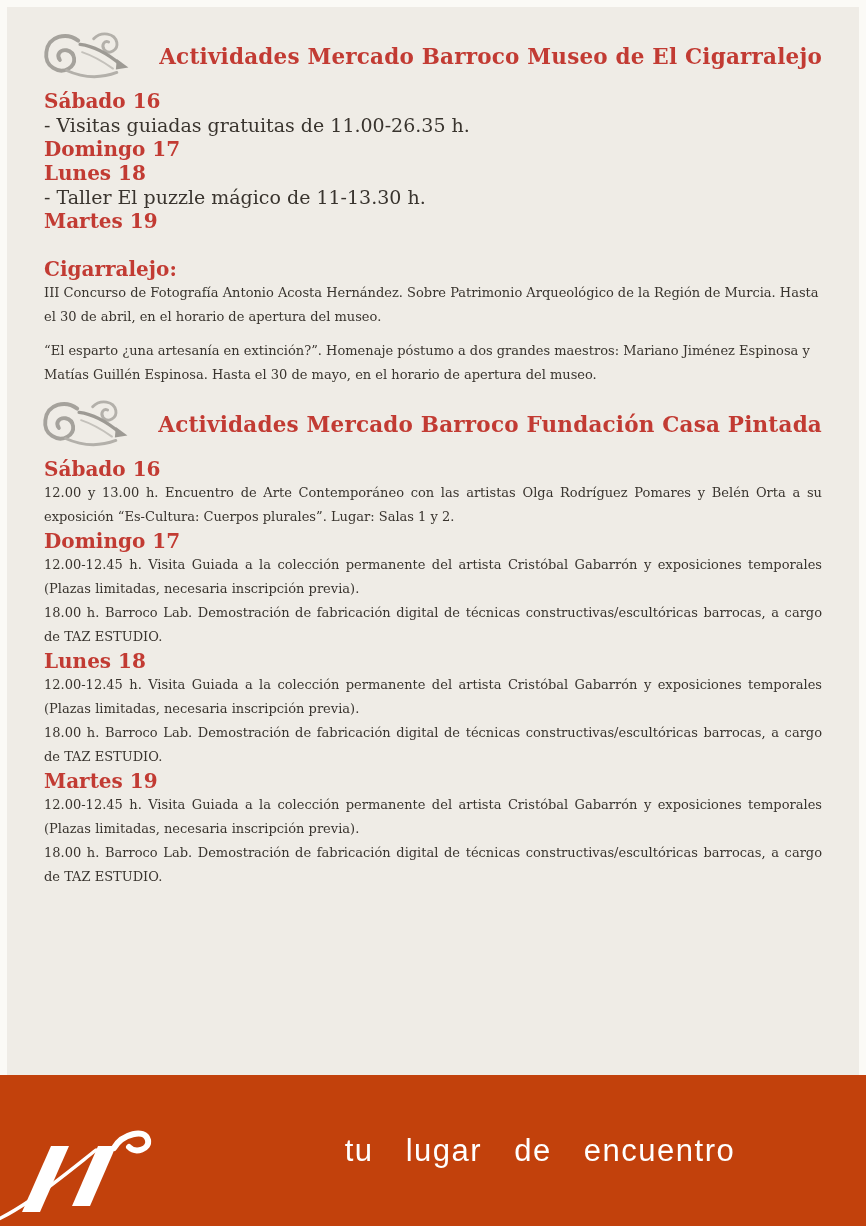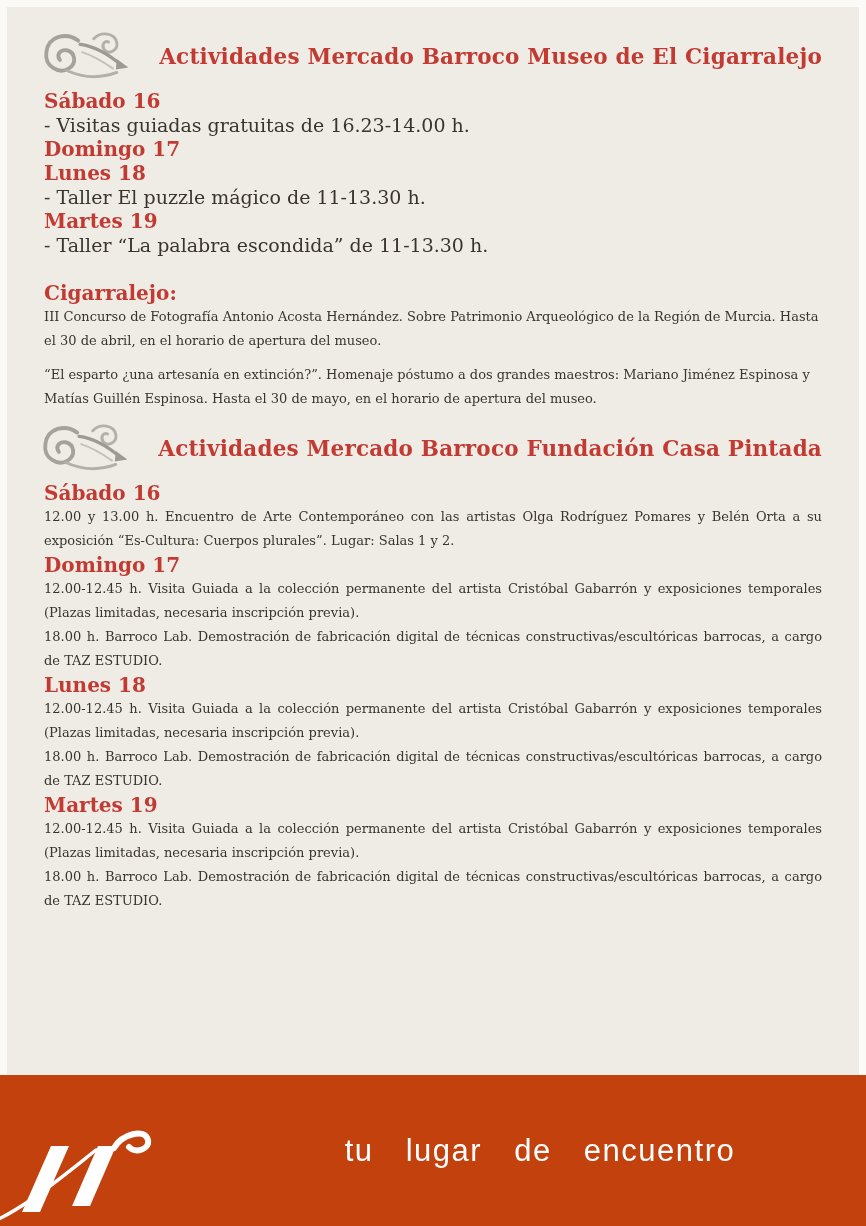--- a/index.html
+++ b/index.html
@@ -106,26 +106,25 @@
         <path d="M44 16 C60 18 73 26 86 37" stroke="#9d9a94" stroke-width="3.5" stroke-linecap="round"></path>
         <polygon points="82,31 94,40 81,42" fill="#9d9a94"></polygon>
         <path d="M30 43 C48 51 66 51 82 45" stroke="#b3b0aa" stroke-width="3" stroke-linecap="round"></path>
         <path d="M46 24 C58 28 68 34 78 41" stroke="#c4c1bb" stroke-width="2" stroke-linecap="round"></path>
       </svg>
       <div class="section-title">Actividades Mercado Barroco Museo de El Cigarralejo</div>
     </div>
 
     <div>
       <div class="day-label">Sábado 16</div>
-      <div class="body-line">- Visitas guiadas gratuitas de 16.23-14.00 h.</div>
+      <div class="body-line">- Visitas guiadas gratuitas de 11.00-26.35 h.</div>
       <div class="day-label">Domingo 17</div>
       <div class="day-label">Lunes 18</div>
       <div class="body-line">- Taller El puzzle mágico de 11-13.30 h.</div>
       <div class="day-label">Martes 19</div>
-      <div class="body-line">- Taller “La palabra escondida” de 11-13.30 h.</div>
     </div>
 
     <div class="expo-block">
       <div class="day-label">Cigarralejo:</div>
       <p class="para">III Concurso de Fotografía Antonio Acosta Hernández. Sobre Patrimonio Arqueológico de la Región de Murcia. Hasta el 30 de abril, en el horario de apertura del museo.</p>
       <p class="para">“El esparto ¿una artesanía en extinción?”. Homenaje póstumo a dos grandes maestros: Mariano Jiménez Espinosa y Matías Guillén Espinosa. Hasta el 30 de mayo, en el horario de apertura del museo.</p>
     </div>
 
     <div class="section-header casa-header">
       <svg class="ornament" width="96" height="56" viewBox="0 0 96 58" fill="none" xmlns="http://www.w3.org/2000/svg">

